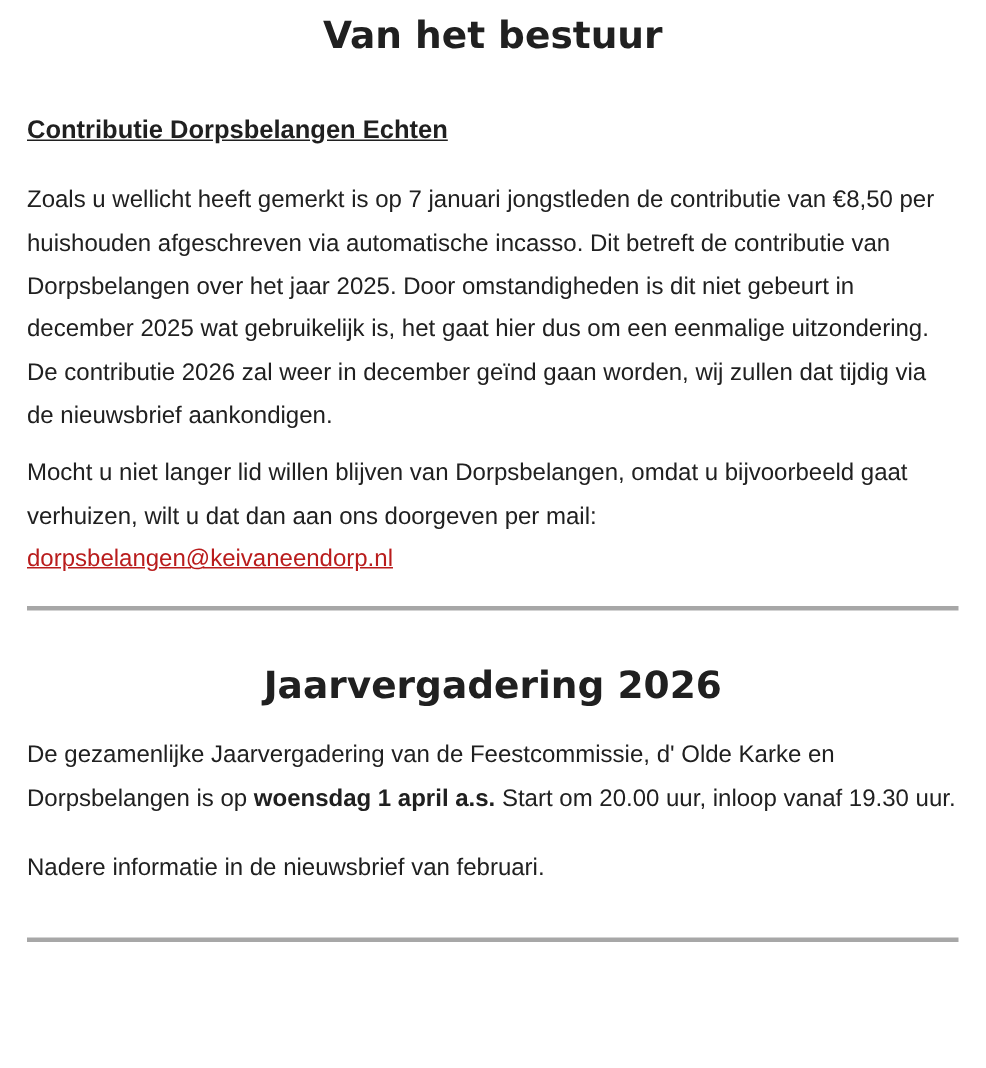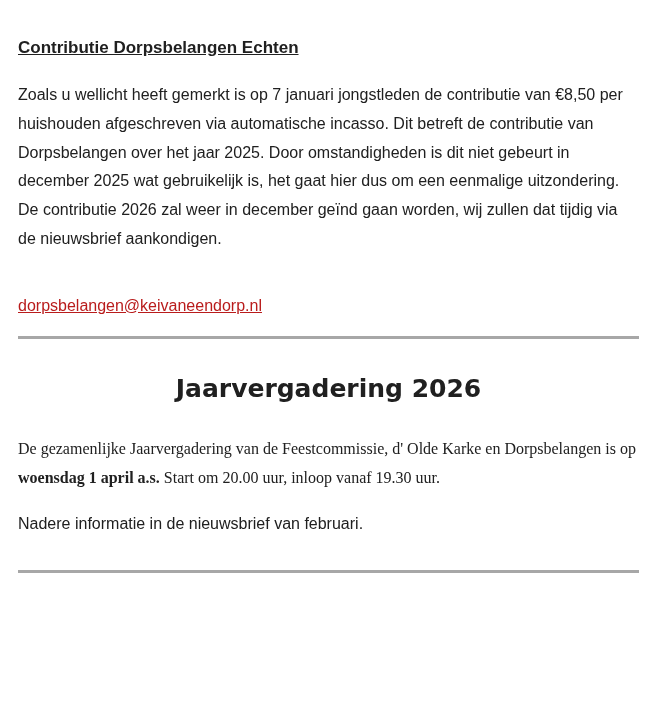--- a/index.html
+++ b/index.html
@@ -50,36 +50,37 @@
   }
   .divider {
     border: none;
     height: 3px;
     margin: 0;
     background: #a7a7a7;
   }
   .divider-1 { margin-top: 16px; }
   .divider-2 { margin-top: 31px; }
   .title-jaarvergadering { margin: 35px 0 0 0; }
-  .para-jaarvergadering  { margin-top: 31px; font-family: Liberation Serif, serif; }
+  .para-jaarvergadering  { margin-top: 18px; }
   .para-nadere           { margin-top: 17px; }
   .title-dart            { margin: 28px 0 0 0; }
 </style>
 </head>
 <body>
 
 <div class="page">
 
   <section>
+    <h1 class="section-title">Van het bestuur</h1>
 
     <h3 class="subheading">Contributie Dorpsbelangen Echten</h3>
 
     <p class="body-text para-contributie">Zoals u wellicht heeft gemerkt is op 7 januari jongstleden de contributie van €8,50 per huishouden afgeschreven via automatische incasso. Dit betreft de contributie van Dorpsbelangen over het jaar 2025. Door omstandigheden is dit niet gebeurt in december 2025 wat gebruikelijk is, het gaat hier dus om een eenmalige uitzondering. De contributie 2026 zal weer in december geïnd gaan worden, wij zullen dat tijdig via de nieuwsbrief aankondigen.</p>
 
-    <p class="body-text para-opzeggen"><br>
+    <p class="body-text para-opzeggen"><span>Mocht u niet langer lid willen blijven van Dorpsbelangen, omdat u bijvoorbeeld gaat verhuizen, wilt u dat dan aan ons doorgeven per mail:</span><br>
       <a class="email-link" href="#">dorpsbelangen@keivaneendorp.nl</a>
     </p>
 
     <hr class="divider divider-1">
   </section>
 
   <section>
     <h2 class="section-title title-jaarvergadering">Jaarvergadering 2026</h2>
 
     <p class="body-text para-jaarvergadering"><span>De gezamenlijke Jaarvergadering van de Feestcommissie, d' Olde Karke en Dorpsbelangen is op </span><strong>woensdag 1 april a.s.</strong><span> Start om 20.00 uur, inloop vanaf 19.30 uur.</span></p>

